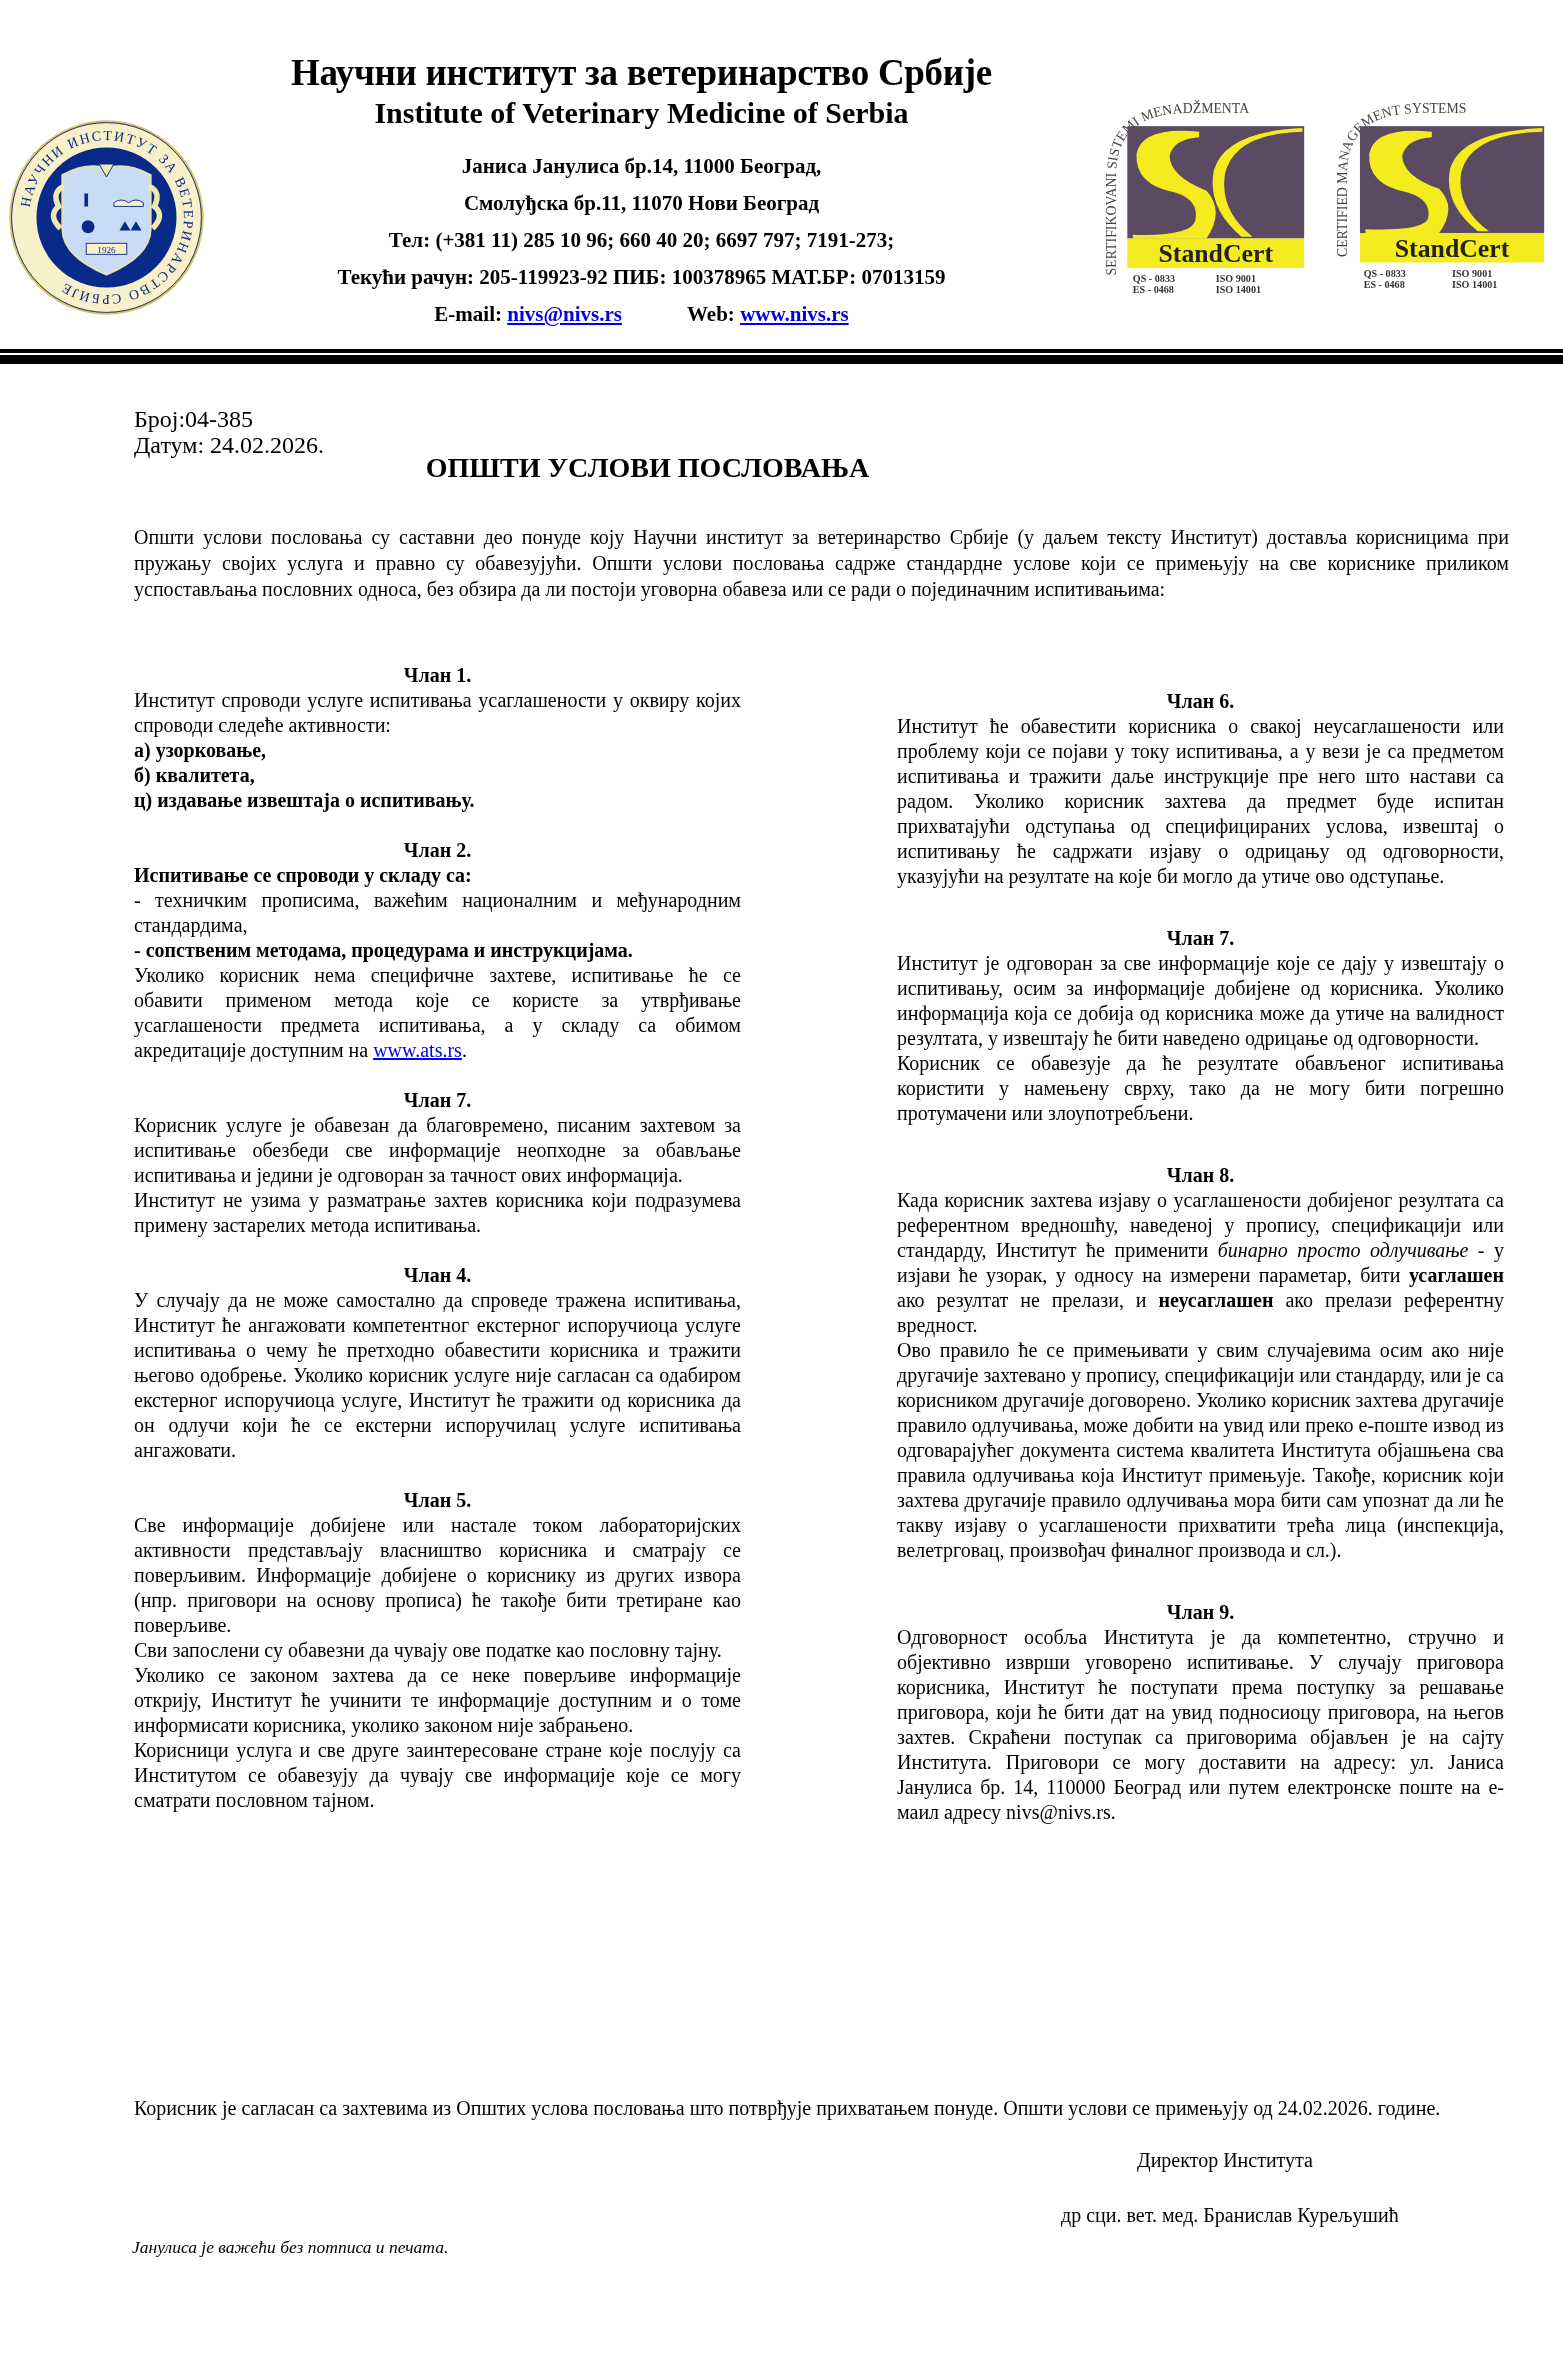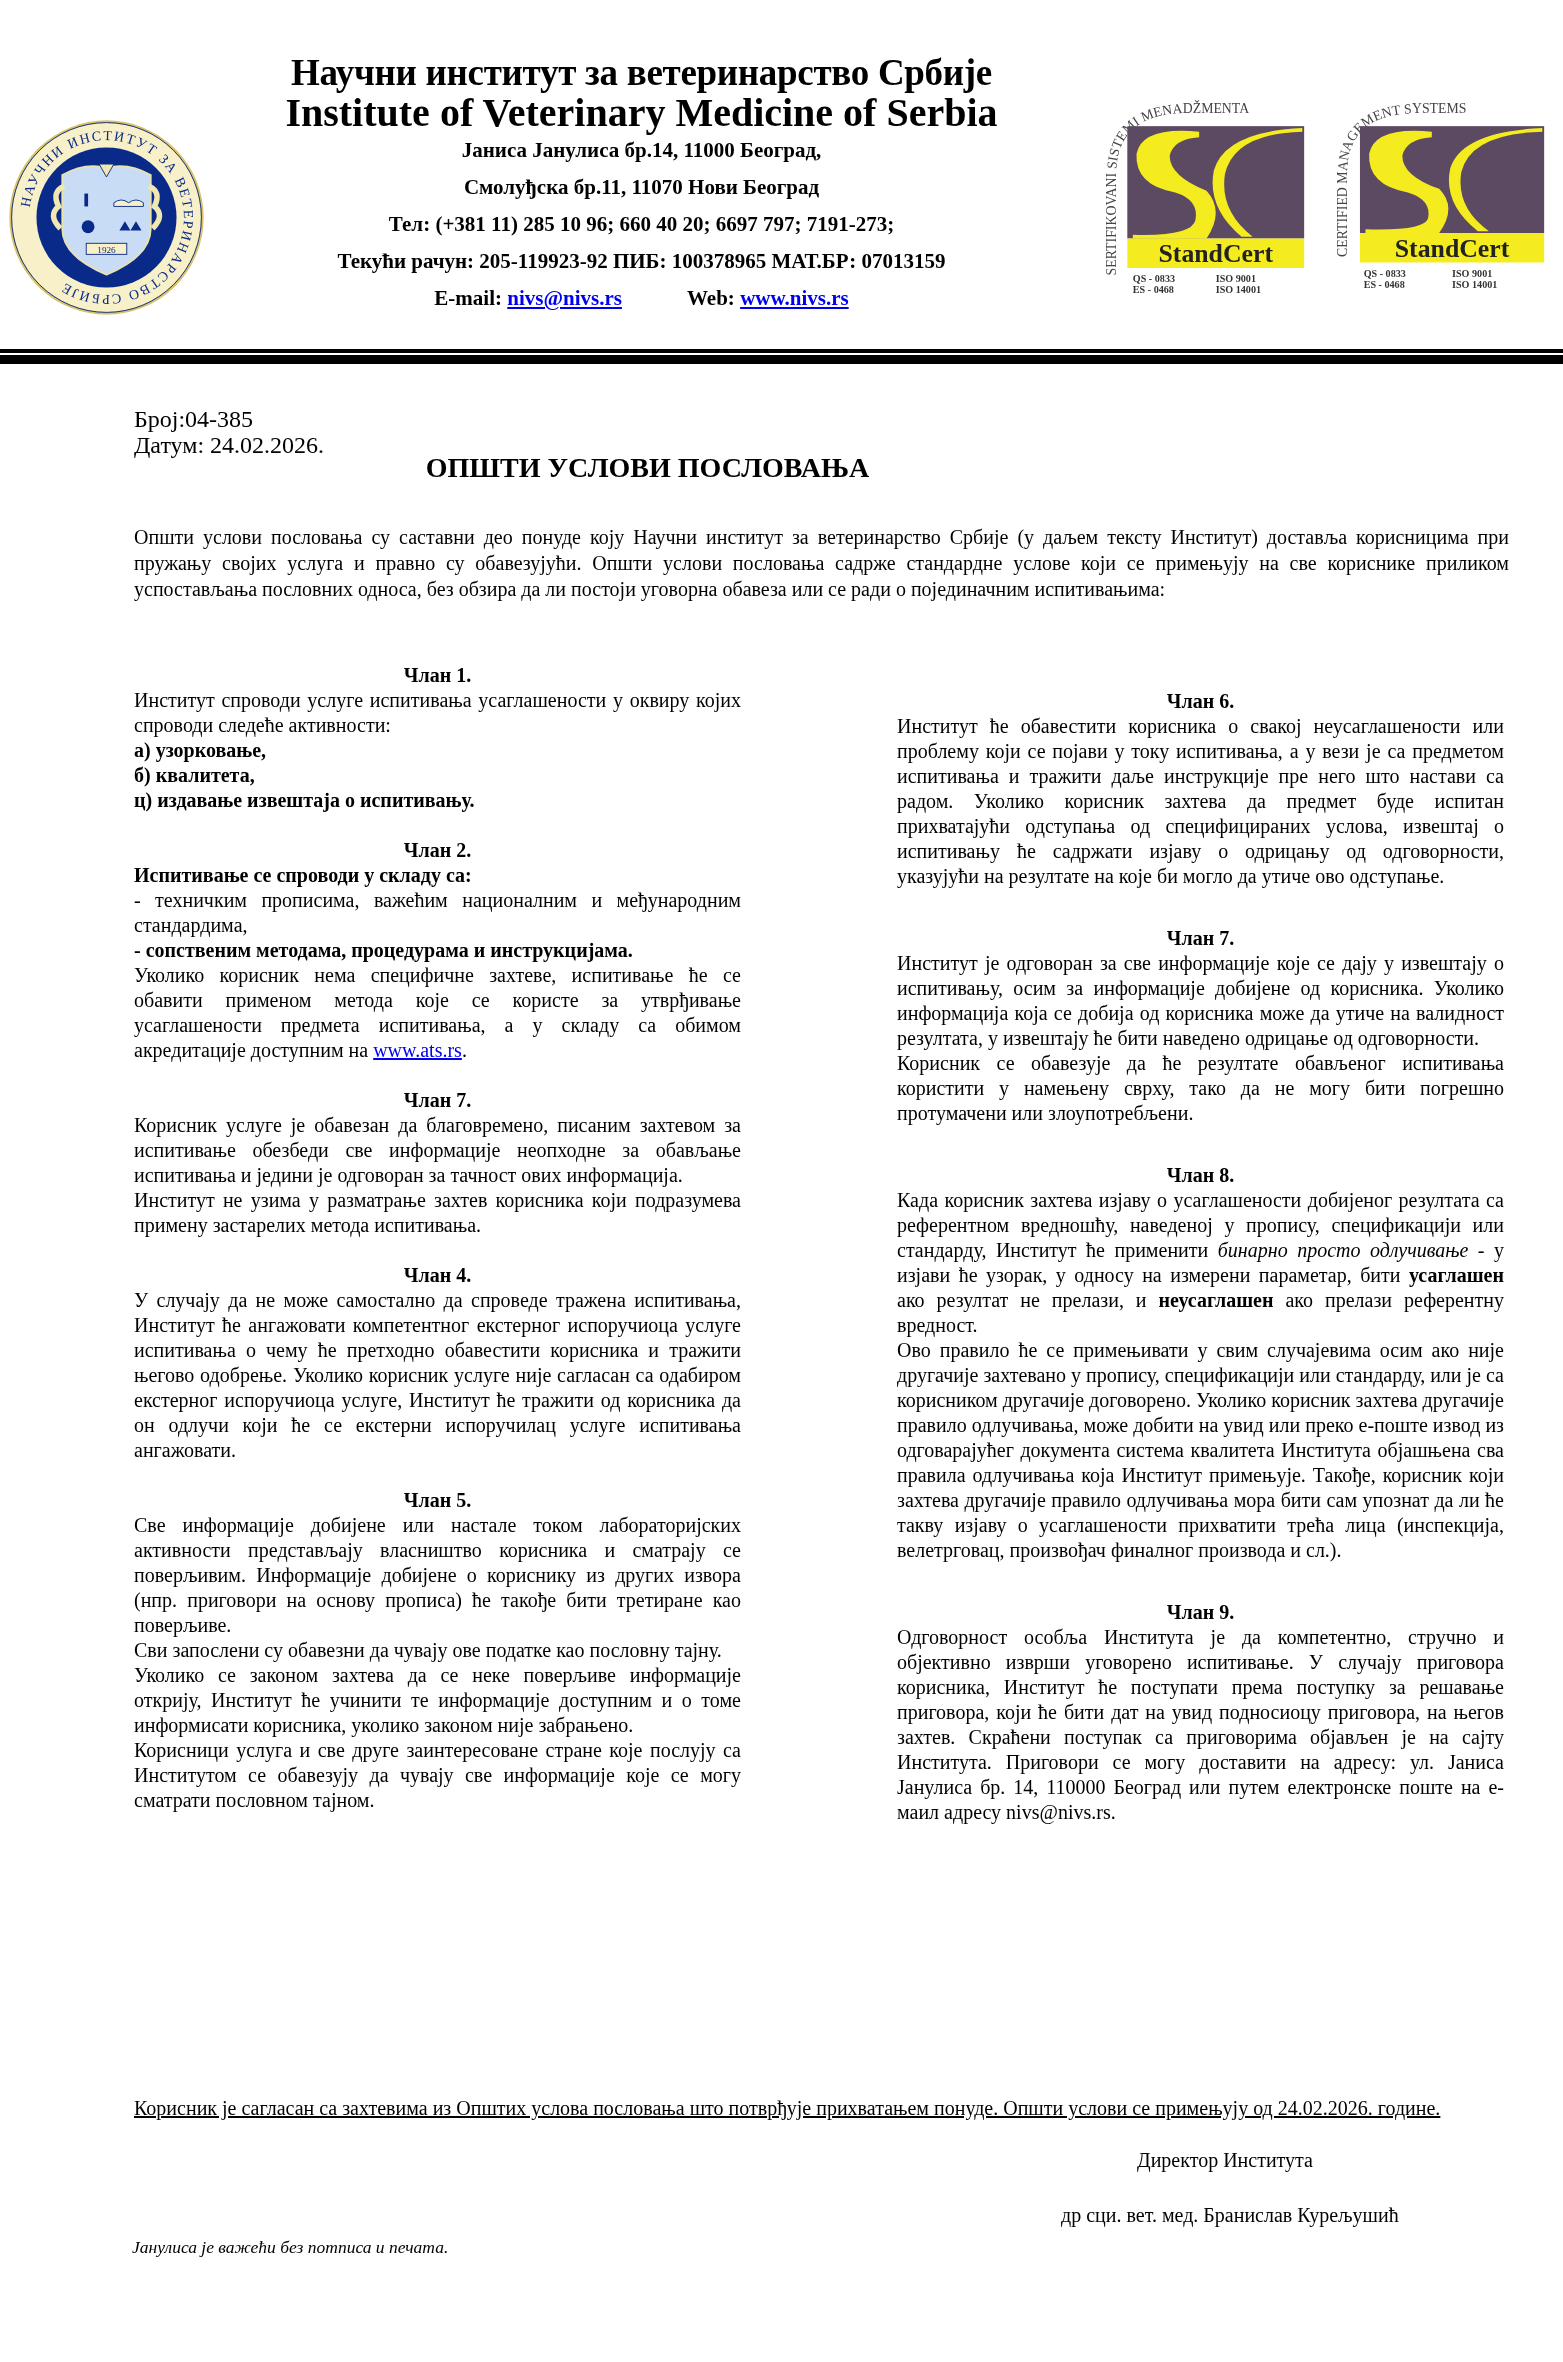--- a/index.html
+++ b/index.html
@@ -3,21 +3,21 @@
 <meta charset="utf-8">
 <style>
   html, body { margin: 0; padding: 0; background: #ffffff; }
   body { width: 1563px; height: 2363px; position: relative; overflow: hidden;
          font-family: "Liberation Serif", "DejaVu Serif", serif; color: #000; }
 
   
   .seal { position: absolute; left: 7.4px; top: 118px; width: 199px; height: 199px; }
   .hdr { position: absolute; left: 231px; top: 52px; width: 821px; text-align: center; font-weight: bold; }
   .hdr .t1 { font-size: 37px; line-height: 42px; letter-spacing: -0.3px; }
-  .hdr .t2 { font-size: 40px; line-height: 37px; margin-bottom: 1px; }
+  .hdr .t2 { font-size: 30px; line-height: 37px; margin-bottom: 17px; }
   .hdr .ln { font-size: 21px; line-height: 37px; }
   .hdr a { color: #0000ee; text-decoration: underline; }
   .hdr .gap { display: inline-block; width: 55px; }
 
   .cert { position: absolute; top: 100px; width: 210px; height: 196px; }
   .cert1 { left: 1096px; }
   .cert2 { left: 1336px; }
 
   .rule { position: absolute; left: 0; width: 1563px; background: #000; }
   .rule.a { top: 349px; height: 3.7px; }
@@ -33,21 +33,21 @@
   .col { position: absolute; width: 607px; font-size: 20px; line-height: 25px; text-align: justify; }
   .col.left { left: 134px; top: 663px; }
   .col.right { left: 897px; top: 689px; }
   .art { margin-bottom: 25px; }
   .art h3 { margin: 0; font-size: 20px; line-height: 25px; text-align: center; font-weight: bold; }
   .art p { margin: 0; }
   .art .nj { text-align: left; font-weight: bold; }
   .col.right .art { margin-bottom: 37px; }
   a.lnk { color: #0000ee; text-decoration: underline; }
 
-  .closing { position: absolute; left: 134px; width: 1375px; top: 2095px; font-size: 20px; line-height: 26px; text-align: justify; text-decoration: underline; }
+  .closing { position: absolute; left: 134px; width: 1375px; top: 2095px; font-size: 20px; line-height: 26px; text-align: justify; }
   .director { position: absolute; left: 1137px; top: 2149px; font-size: 20px; }
   .signname { position: absolute; left: 1061px; top: 2204px; font-size: 20px; }
   .validity { position: absolute; left: 132px; top: 2237px; font-size: 17.5px; font-style: italic; }
 </style>
 </head>
 <body>
 
 <div class="seal">
   <svg width="199" height="199" viewBox="0 0 216 216">
     <circle cx="108" cy="108" r="104" fill="#f7f0c8" stroke="#d8c36a" stroke-width="3"></circle>

